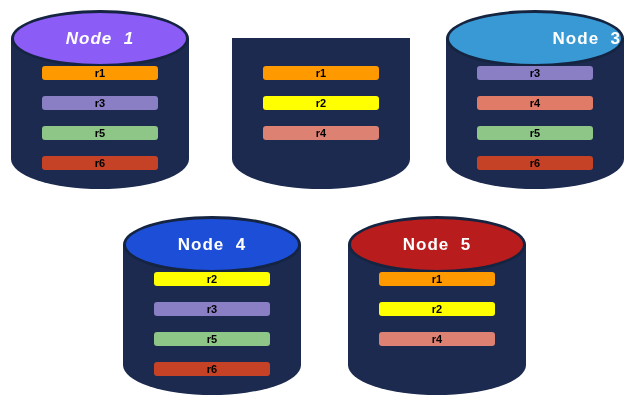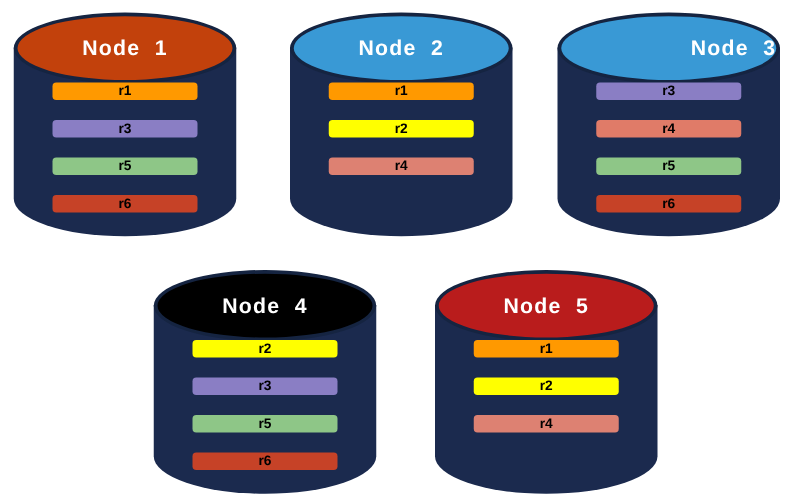--- a/index.html
+++ b/index.html
@@ -46,36 +46,33 @@
     font-size:11px;font-weight:bold;color:#000000;
   }
 </style>
 </head>
 <body>
 
 <div class="stage">
 
   <div class="node n0">
     <div class="cyl-body" style="background: rgb(27, 42, 78);"></div>
-    <div class="cyl-top" style="background: #c2410c;">
+    <div class="cyl-top" style="background: #8b5cf6; font-style: italic;">
       <span class="node-title">Node  1</span>
     </div>
     <div class="bars">
       <div class="bar" style="background: rgb(255, 153, 0);">r1</div>
       <div class="bar" style="background: rgb(138, 126, 196);">r3</div>
       <div class="bar" style="background: rgb(142, 198, 135);">r5</div>
       <div class="bar" style="background: rgb(198, 66, 39);">r6</div>
     </div>
   </div>
 
   <div class="node n1">
     <div class="cyl-body" style="background: rgb(27, 42, 78);"></div>
-    <div class="cyl-top" style="background: rgb(57, 153, 213);">
-      <span class="node-title">Node  2</span>
-    </div>
     <div class="bars">
       <div class="bar" style="background: rgb(255, 153, 0);">r1</div>
       <div class="bar" style="background: rgb(255, 255, 0);">r2</div>
       <div class="bar" style="background: rgb(221, 129, 114);">r4</div>
     </div>
   </div>
 
   <div class="node n2">
     <div class="cyl-body" style="background: rgb(27, 42, 78);"></div>
     <div class="cyl-top" style="background: rgb(57, 153, 213); justify-content: flex-end;">
@@ -84,21 +81,21 @@
     <div class="bars">
       <div class="bar" style="background: rgb(138, 126, 196);">r3</div>
       <div class="bar" style="background: rgb(224, 123, 104);">r4</div>
       <div class="bar" style="background: rgb(142, 198, 135);">r5</div>
       <div class="bar" style="background: rgb(198, 66, 39);">r6</div>
     </div>
   </div>
 
   <div class="node n3">
     <div class="cyl-body" style="background: rgb(27, 42, 78);"></div>
-    <div class="cyl-top" style="background: #000000;">
+    <div class="cyl-top" style="background: #1d4ed8;">
       <span class="node-title">Node  4</span>
     </div>
     <div class="bars">
       <div class="bar" style="background: rgb(255, 255, 0);">r2</div>
       <div class="bar" style="background: rgb(138, 126, 196);">r3</div>
       <div class="bar" style="background: rgb(142, 198, 135);">r5</div>
       <div class="bar" style="background: rgb(198, 66, 39);">r6</div>
     </div>
   </div>
 

